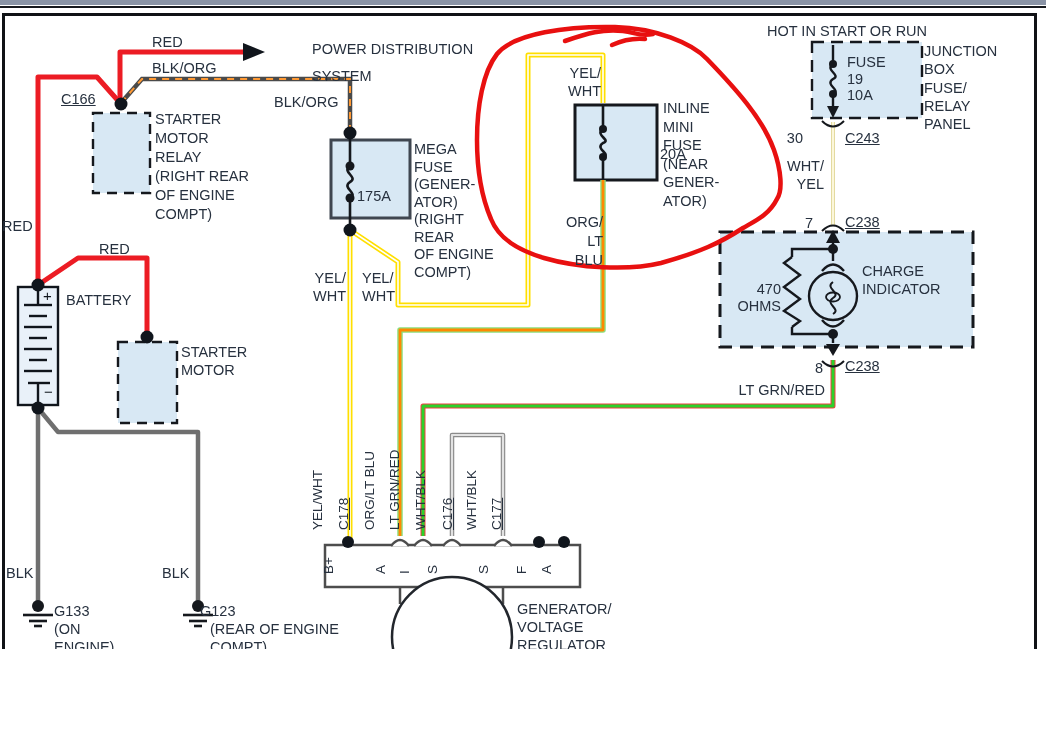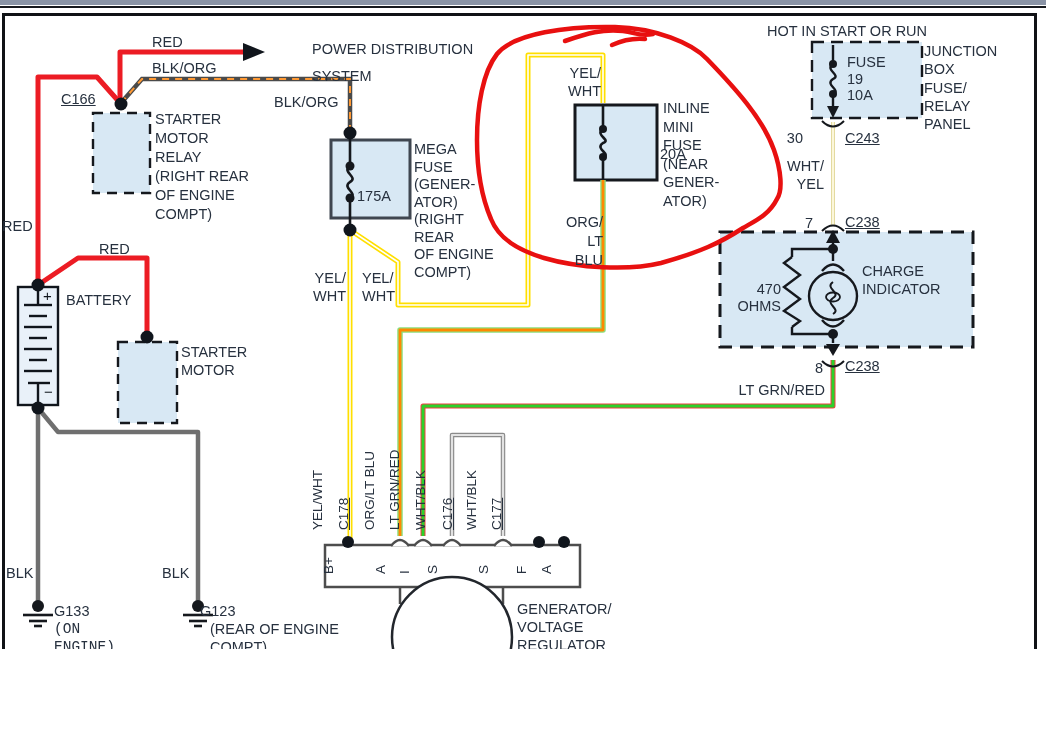--- a/index.html
+++ b/index.html
@@ -259,21 +259,21 @@
 OHMS</div>
   <div class="lbl" style="left:862px;top:263px;line-height:17.5px;">CHARGE
 INDICATOR</div>
   <div class="lbl ra" style="right:223px;top:359px;">8</div>
   <div class="lbl u" style="left:845px;top:357px;">C238</div>
   <div class="lbl ra" style="right:221px;top:381px;">LT GRN/RED</div>
 
   <div class="lbl" style="left:6px;top:564px;">BLK</div>
   <div class="lbl" style="left:162px;top:564px;">BLK</div>
   <div class="lbl" style="left:54px;top:602px;text-align:right;">G133</div>
-  <div class="lbl" style="left:54px;top:621px;line-height:17.5px;font-family:Liberation Mono, monospace;">(ON
+  <div class="lbl" style="left:54px;top:621px;line-height:17.5px;">(ON
 ENGINE)</div>
   <div class="lbl" style="left:200px;top:602px;">G123</div>
   <div class="lbl" style="left:210px;top:621px;line-height:17.5px;">(REAR OF ENGINE
 COMPT)</div>
 
   <div class="lbl" style="left:517px;top:600px;">GENERATOR/
 VOLTAGE
 REGULATOR</div>
   <div class="lbl" style="left:7px;top:711px;">184330</div>
 

